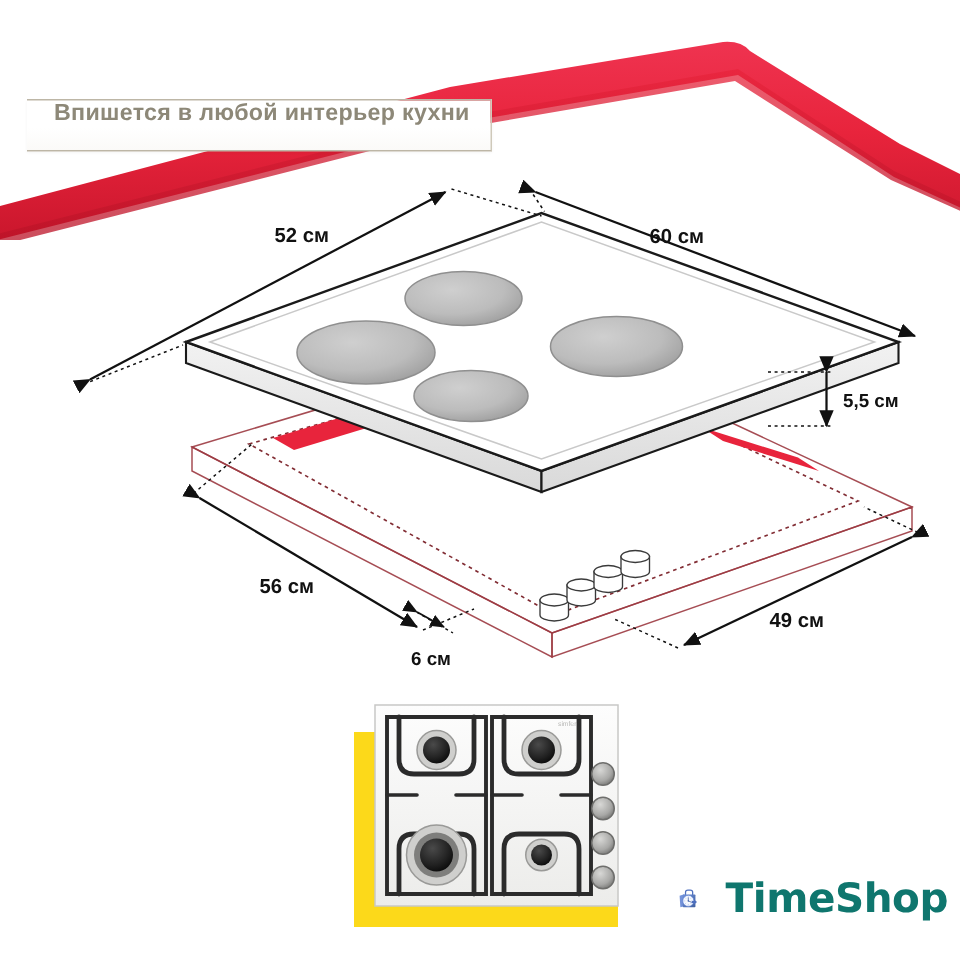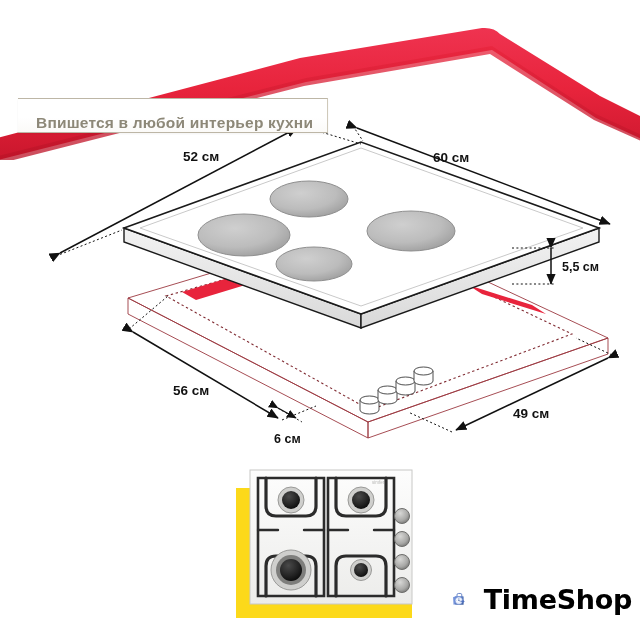--- a/index.html
+++ b/index.html
@@ -8,42 +8,41 @@
        position:relative;-webkit-font-smoothing:antialiased;}
 
   #page{position:absolute;inset:0;width:640px;height:640px;background:#fff;overflow:hidden;}
 
   
   #ribbon-layer{position:absolute;left:0;top:0;width:640px;height:160px;overflow:hidden;}
 
   
   #heading-banner{
     position:absolute;left:18px;top:66px;height:33px;
-    padding:0 14px 0 18px;display:flex;align-items:flex-end;
+    padding:0 14px 0 18px;display:flex;align-items:flex-start;
     background:linear-gradient(to bottom,#ffffff 0%,#ffffff 55%,#fbfaf8 100%);
     border-top:1px solid #bdb6a6;border-bottom:1px solid #bdb6a6;
     border-right:1px solid #cfc9ba;border-left:none;
     box-shadow:0 1px 2px rgba(0,0,0,.05);
     z-index:6;
-    margin-top:32px;
   }
   #heading-text{
     font-size:15.5px;font-weight:bold;color:#8d8878;letter-spacing:.2px;white-space:nowrap;
   }
 
   
   #tech-drawing{position:absolute;left:0;top:100px;width:640px;height:360px;z-index:3;padding-left:16px;}
 
   
   #product-photo{position:absolute;left:232px;top:466px;width:196px;height:162px;z-index:4;}
 
   
   #logo{position:absolute;left:452px;top:568px;width:180px;height:62px;z-index:5;
         display:flex;align-items:center;gap:6px;}
-  #logo-wordmark{font-size:27px;font-weight:bold;color:#000000;letter-spacing:-.3px;
+  #logo-wordmark{font-size:27px;font-weight:bold;color:#0f766e;letter-spacing:-.3px;
                  font-family:"DejaVu Sans","Liberation Sans",sans-serif;margin-left:12px;}
   svg{display:block;}
 </style>
 </head>
 <body>
 
 <div id="page">
 
   <div id="ribbon-layer">
     <svg width="640" height="160" viewBox="0 0 640 160">

